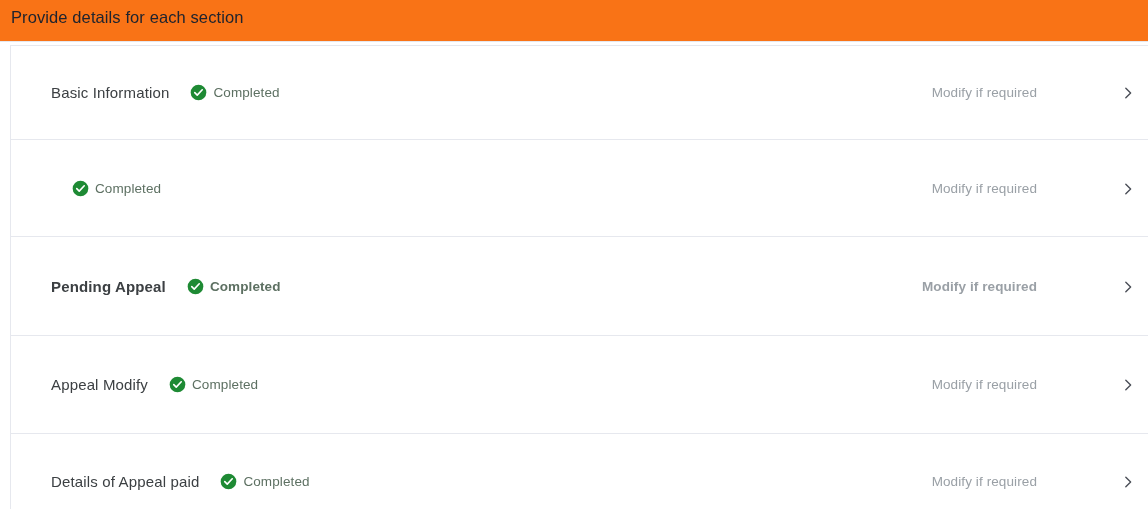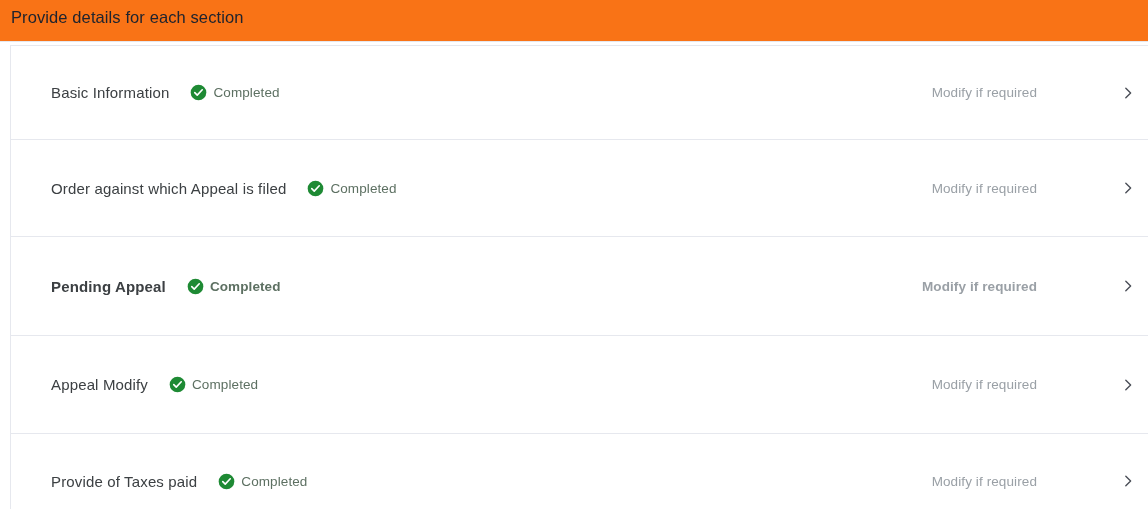--- a/index.html
+++ b/index.html
@@ -102,21 +102,21 @@
     font-size: 13.5px;
     color: #5d7062;
     margin-left: 6px;
     letter-spacing: 0.1px;
     white-space: nowrap;
   }
 
   .row-right {
     margin-left: auto;
     display: flex;
-    align-items: center;
+    align-items: flex-end;
     flex: 0 0 auto;
   }
 
   .modify-text {
     font-size: 13.5px;
     color: #9aa0a6;
     letter-spacing: 0.1px;
     white-space: nowrap;
   }
 
@@ -154,21 +154,20 @@
       <div class="row-right">
         <span class="modify-text">Modify if required</span>
         <svg class="chevron-icon" viewBox="0 0 16 16">
           <path d="M5.5 2.5 L11 8 L5.5 13.5" fill="none" stroke="#4a4e57" stroke-width="1.6" stroke-linecap="round" stroke-linejoin="round"></path>
         </svg>
       </div>
     </div>
 
     <div class="section-row" style="height:97px;">
       <div class="row-left">
-        <span class="section-label">Order against which Appeal is filed</span>
         <span class="status-wrap">
           <svg class="check-icon" viewBox="0 0 20 20">
             <circle cx="10" cy="10" r="9.2" fill="#1e8a34"></circle>
             <path d="M5.6 10.2 L8.5 13.1 L14.4 6.8" fill="none" stroke="#ffffff" stroke-width="1.9" stroke-linecap="round" stroke-linejoin="round"></path>
           </svg>
           <span class="status-text">Completed</span>
         </span>
       </div>
       <div class="row-right">
         <span class="modify-text">Modify if required</span>
@@ -211,21 +210,21 @@
       <div class="row-right">
         <span class="modify-text">Modify if required</span>
         <svg class="chevron-icon" viewBox="0 0 16 16">
           <path d="M5.5 2.5 L11 8 L5.5 13.5" fill="none" stroke="#4a4e57" stroke-width="1.6" stroke-linecap="round" stroke-linejoin="round"></path>
         </svg>
       </div>
     </div>
 
     <div class="section-row" style="height:94px;">
       <div class="row-left">
-        <span class="section-label">Provide of Taxes paid</span>
+        <span class="section-label">Details of Appeal paid</span>
         <span class="status-wrap">
           <svg class="check-icon" viewBox="0 0 20 20">
             <circle cx="10" cy="10" r="9.2" fill="#1e8a34"></circle>
             <path d="M5.6 10.2 L8.5 13.1 L14.4 6.8" fill="none" stroke="#ffffff" stroke-width="1.9" stroke-linecap="round" stroke-linejoin="round"></path>
           </svg>
           <span class="status-text">Completed</span>
         </span>
       </div>
       <div class="row-right">
         <span class="modify-text">Modify if required</span>

